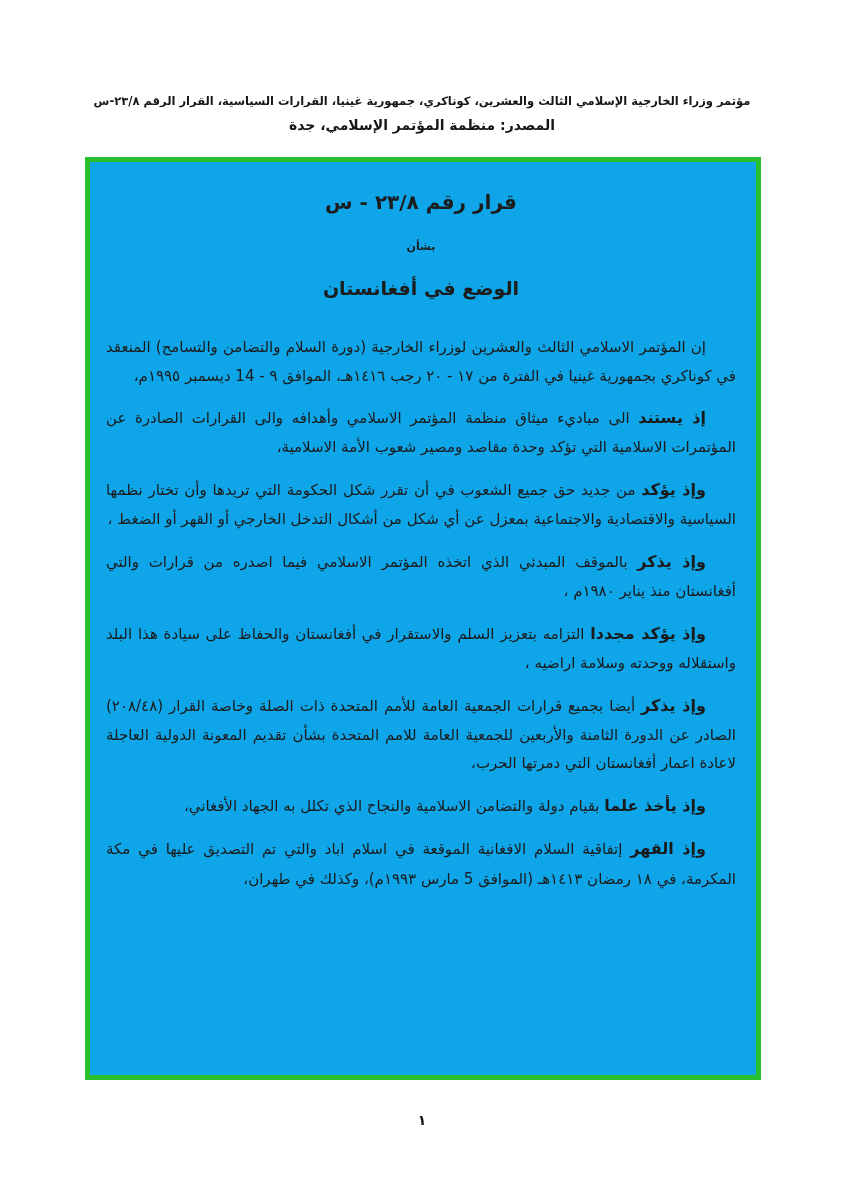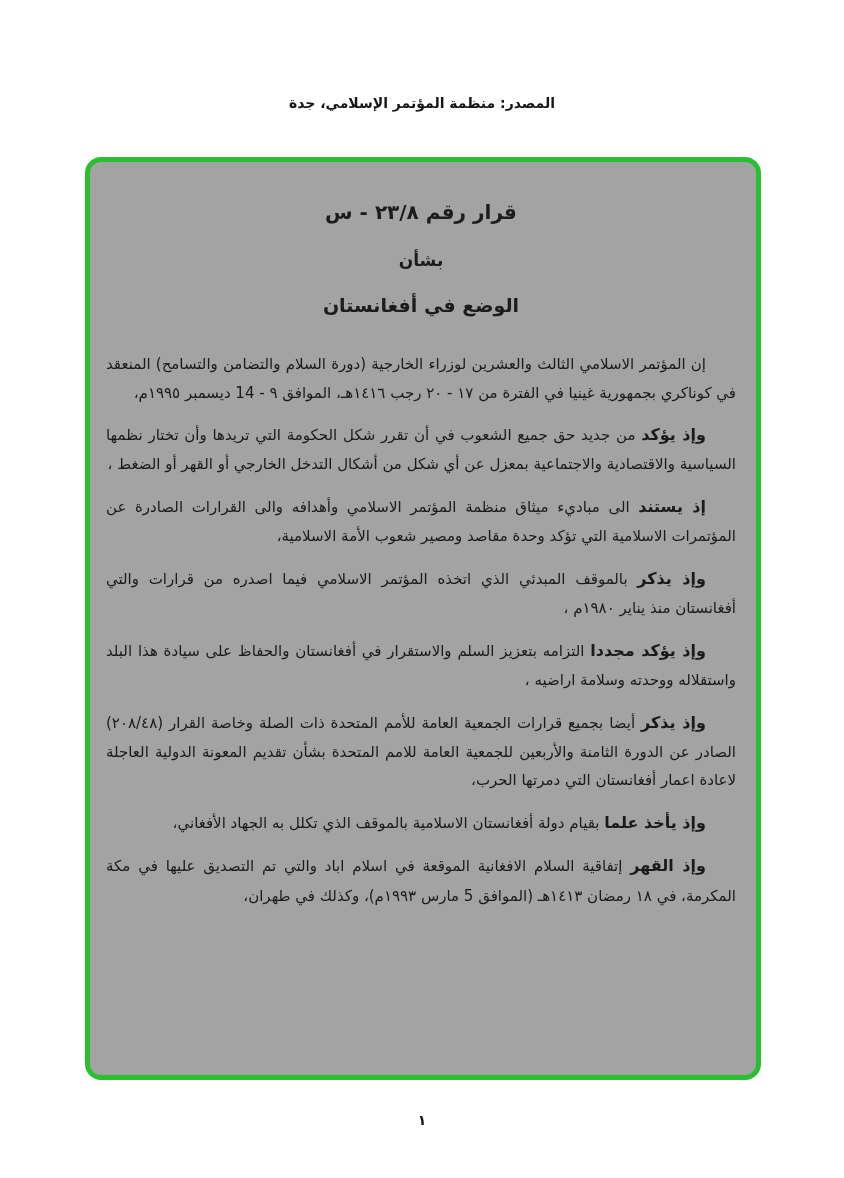--- a/index.html
+++ b/index.html
@@ -25,38 +25,38 @@
     color: #161616;
   }
   .doc-header .src-line { font-size: 14px; }
   .frame {
     position: absolute;
     top: 157px;
     left: 85px;
     width: 676px;
     height: 923px;
     border: 5px solid #2abf2f;
-    border-radius: 16px;
-    background: #a3a3a3;
-    padding: 38px 20px 18px 16px;
+    border-radius: 0;
+    background: #0ea5e9;
+    padding: 28px 20px 18px 16px;
     overflow: hidden;
   }
   .titles {
     direction: rtl;
     text-align: center;
     margin-bottom: 34px;
   }
   .title-main {
     font-size: 20px;
     font-weight: bold;
     letter-spacing: 0.5px;
     margin-bottom: 26px;
   }
   .title-about {
-    font-size: 17px;
+    font-size: 11px;
     font-weight: bold;
     margin-bottom: 24px;
   }
   .title-subject {
     font-size: 19px;
     font-weight: bold;
     margin-top: 8px;
   }
   .body-text {
     direction: rtl;
@@ -81,65 +81,66 @@
     text-align: center;
     font-size: 14px;
     font-weight: bold;
     color: #161616;
   }
 </style>
 </head>
 <body>
 
 <div class="doc-header">
+  <div>مؤتمر وزراء الخارجية الإسلامي الثالث والعشرين، كوناكري، جمهورية غينيا، القرارات السياسية، القرار الرقم ٢٣/٨-س</div>
   <div class="src-line">المصدر:  منظمة المؤتمر الإسلامي، جدة</div>
 </div>
 
 <div class="frame" dir="rtl">
 
   <div class="titles">
     <div class="title-main">قرار رقم ٢٣/٨ - س</div>
     <div class="title-about">بشأن</div>
     <div class="title-subject">الوضع في أفغانستان</div>
   </div>
 
   <div class="body-text">
 
     <p class="para">
       <span>إن المؤتمر الاسلامي الثالث والعشرين لوزراء الخارجية (دورة السلام والتضامن والتسامح) المنعقد في كوناكري بجمهورية غينيا في الفترة من ١٧ - ٢٠ رجب ١٤١٦هـ، الموافق ٩ - 14 ديسمبر ١٩٩٥م،</span>
     </p>
 
     <p class="para">
-      <span class="lead">وإذ يؤكد</span>
-      <span>من جديد حق جميع الشعوب في أن تقرر شكل الحكومة التي تريدها وأن تختار نظمها السياسية والاقتصادية والاجتماعية بمعزل عن أي شكل من أشكال التدخل الخارجي أو القهر أو الضغط ،</span>
+      <span class="lead">إذ يستند</span>
+      <span>الى مباديء ميثاق منظمة المؤتمر الاسلامي وأهدافه والى القرارات الصادرة عن المؤتمرات الاسلامية التي تؤكد وحدة مقاصد ومصير شعوب الأمة الاسلامية،</span>
     </p>
 
     <p class="para">
-      <span class="lead">إذ يستند</span>
-      <span>الى مباديء ميثاق منظمة المؤتمر الاسلامي وأهدافه والى القرارات الصادرة عن المؤتمرات الاسلامية التي تؤكد وحدة مقاصد ومصير شعوب الأمة الاسلامية،</span>
+      <span class="lead">وإذ يؤكد</span>
+      <span>من جديد حق جميع الشعوب في أن تقرر شكل الحكومة التي تريدها وأن تختار نظمها السياسية والاقتصادية والاجتماعية بمعزل عن أي شكل من أشكال التدخل الخارجي أو القهر أو الضغط ،</span>
     </p>
 
     <p class="para">
       <span class="lead">وإذ يذكر</span>
       <span>بالموقف المبدئي الذي اتخذه المؤتمر الاسلامي فيما اصدره من قرارات والتي أفغانستان منذ يناير ١٩٨٠م ،</span>
     </p>
 
     <p class="para">
       <span class="lead">وإذ يؤكد مجددا</span>
       <span>التزامه بتعزيز السلم والاستقرار في أفغانستان والحفاظ على سيادة هذا البلد واستقلاله ووحدته وسلامة اراضيه ،</span>
     </p>
 
     <p class="para">
       <span class="lead">وإذ يذكر</span>
       <span>أيضا بجميع قرارات الجمعية العامة للأمم المتحدة ذات الصلة وخاصة القرار (٢٠٨/٤٨) الصادر عن الدورة الثامنة والأربعين للجمعية العامة للامم المتحدة بشأن تقديم المعونة الدولية العاجلة لاعادة اعمار أفغانستان التي دمرتها الحرب،</span>
     </p>
 
     <p class="para">
       <span class="lead">وإذ يأخذ علما</span>
-      <span>بقيام دولة أفغانستان الاسلامية بالموقف الذي تكلل به الجهاد الأفغاني،</span>
+      <span>بقيام دولة والتضامن الاسلامية والنجاح الذي تكلل به الجهاد الأفغاني،</span>
     </p>
 
     <p class="para">
       <span class="lead">وإذ القهر</span>
       <span>إتفاقية السلام الافغانية الموقعة في اسلام اباد والتي تم التصديق عليها في مكة المكرمة، في ١٨ رمضان ١٤١٣هـ (الموافق 5 مارس ١٩٩٣م)، وكذلك في طهران،</span>
     </p>
 
   </div>
 </div>
 

